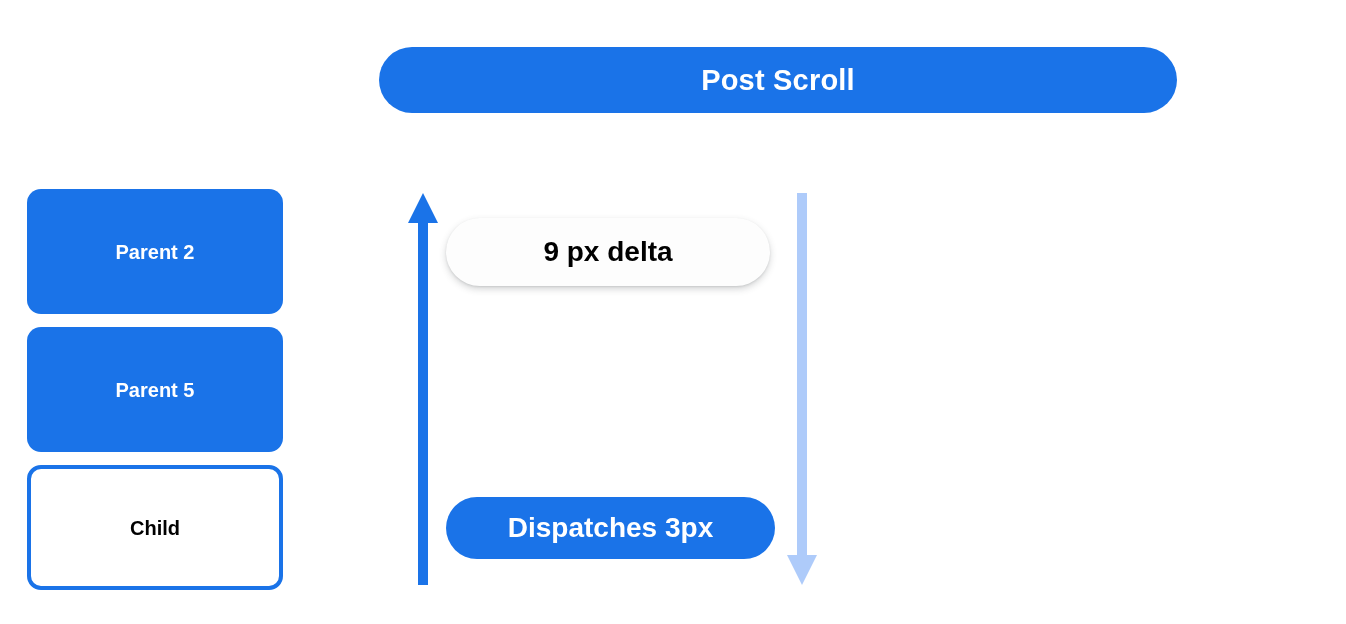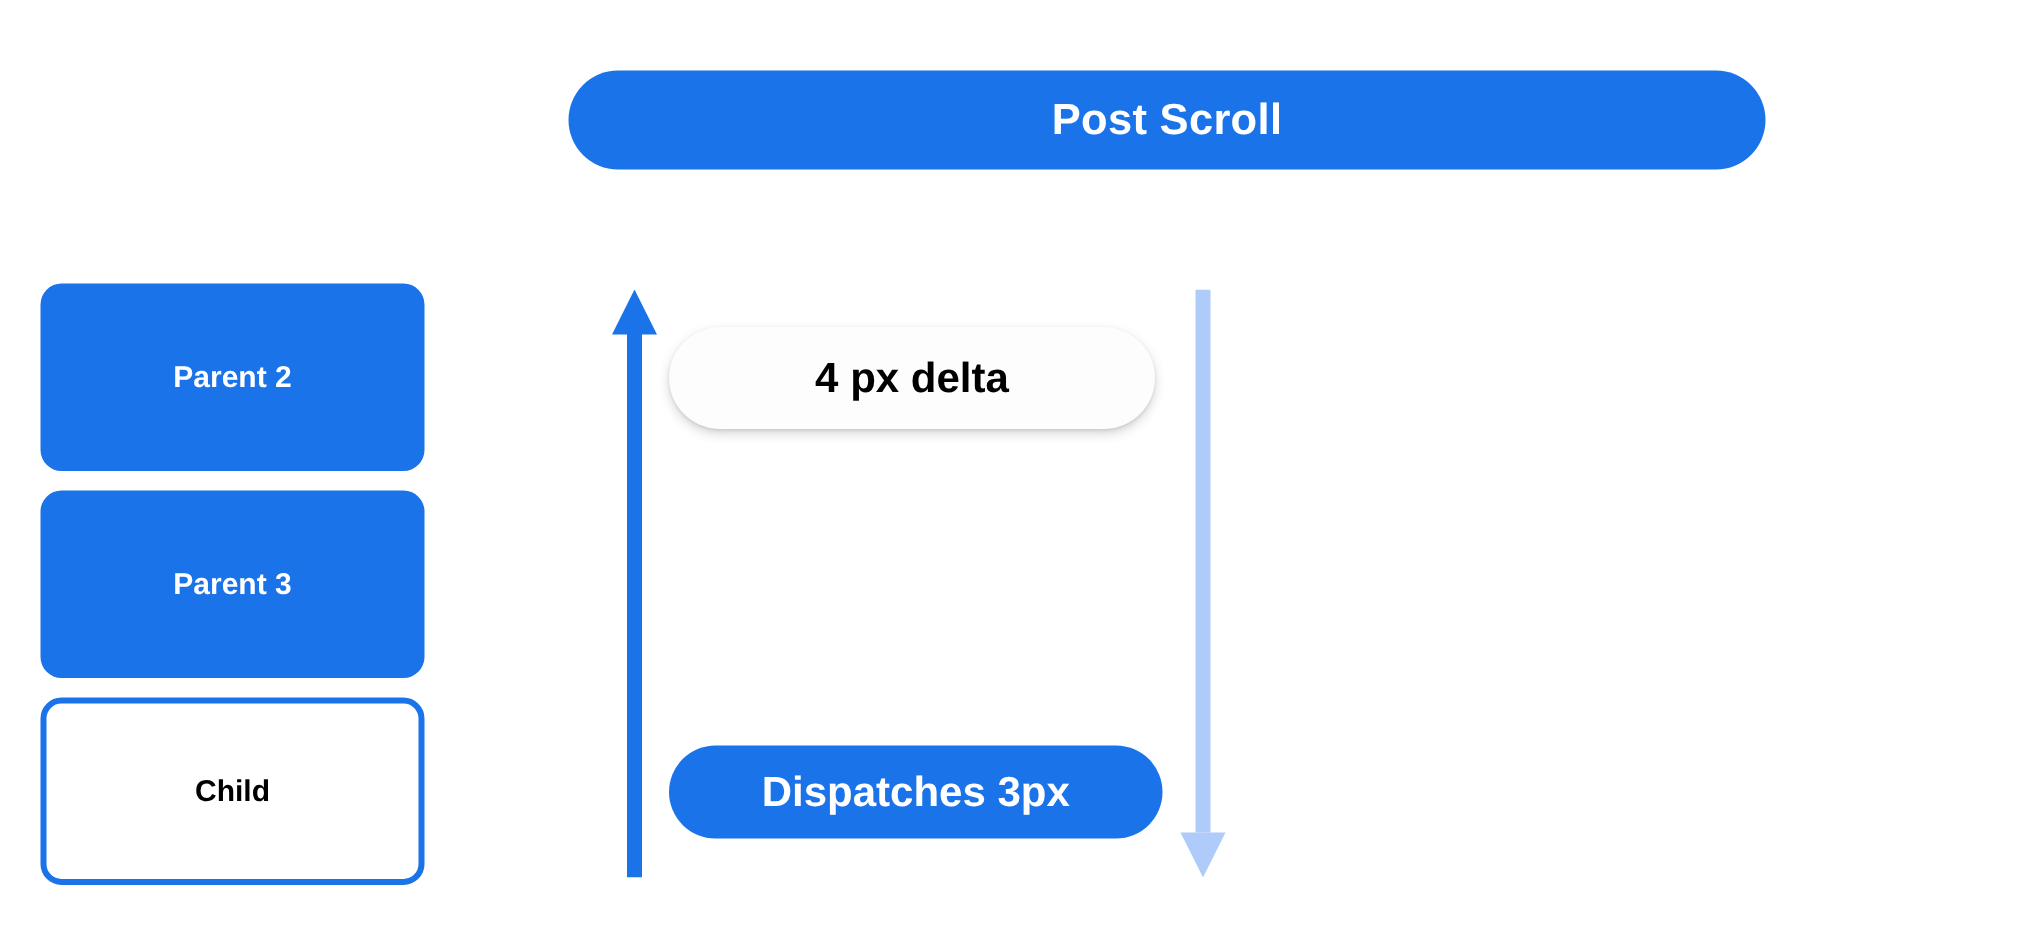--- a/index.html
+++ b/index.html
@@ -141,21 +141,21 @@
     <span class="title-text">Post Scroll</span>
   </div>
 
   <div class="stack">
 
     <div class="node-box filled">
       <span class="node-label">Parent 2</span>
     </div>
 
     <div class="node-box filled">
-      <span class="node-label">Parent 3</span>
+      <span class="node-label">Parent 5</span>
     </div>
 
     <div class="node-box outlined">
       <span class="node-label">Child</span>
     </div>
 
   </div>
 
   <div class="arrow arrow-up">
     <svg width="36" height="392" viewBox="0 0 36 392" xmlns="http://www.w3.org/2000/svg">
@@ -165,20 +165,20 @@
   </div>
 
   <div class="arrow arrow-down">
     <svg width="36" height="392" viewBox="0 0 36 392" xmlns="http://www.w3.org/2000/svg">
       <rect x="13" y="0" width="10" height="362" fill="#aecbfa"></rect>
       <polygon points="18,392 3,362 33,362" fill="#aecbfa"></polygon>
     </svg>
   </div>
 
   <div class="pill pill-delta">
-    <span class="pill-text">4 px delta</span>
+    <span class="pill-text">9 px delta</span>
   </div>
 
   <div class="pill pill-dispatch">
     <span class="pill-text">Dispatches 3px</span>
   </div>
 
 </div>
 
 </body></html>

